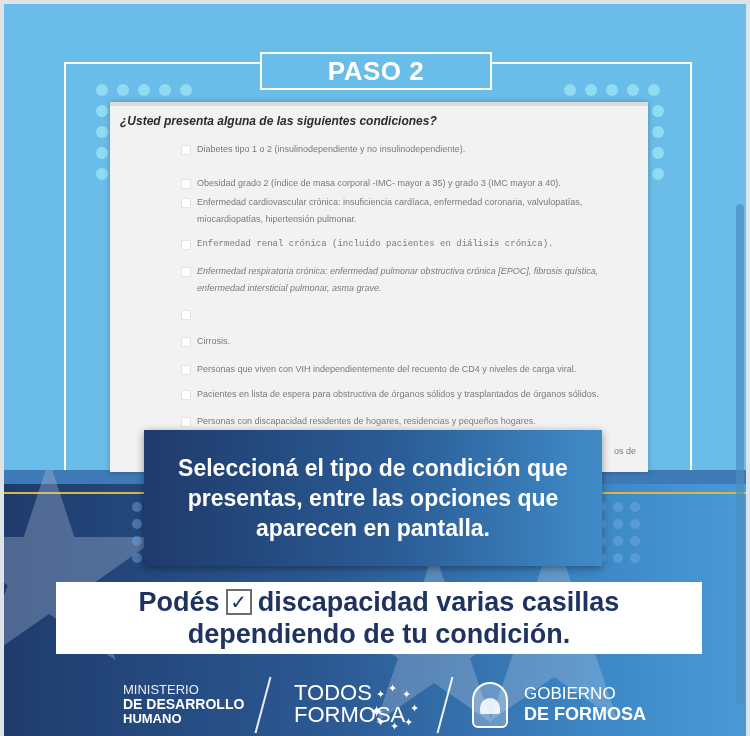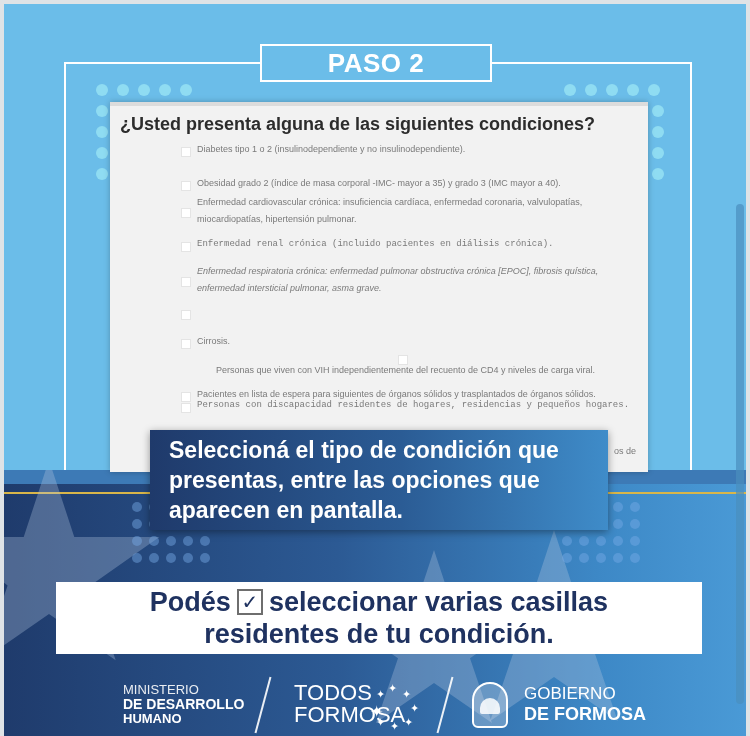--- a/index.html
+++ b/index.html
@@ -4,46 +4,46 @@
 <style>
   * { box-sizing: border-box; margin: 0; padding: 0; }
   html, body { width: 750px; height: 736px; overflow: hidden; background: #dfe3e6; }
   body { font-family: "Liberation Sans", "DejaVu Sans", sans-serif; position: relative; }
 
   .page { position: absolute; left: 4px; top: 4px; width: 742px; height: 732px; background: #6bbde9; overflow: hidden; }
 
   
   .frame { position: absolute; left: 60px; top: 58px; width: 628px; height: 420px; border: 2px solid #ffffff; border-bottom: none; }
 
-  .step-badge { position: absolute; left: 256px; top: 40px; width: 232px; height: 38px; background: #6bbde9; border: 2px solid #ffffff; display: flex; align-items: center; justify-content: center; color: #ffffff; font-weight: bold; font-size: 26px; letter-spacing: 0.5px; z-index: 3; }
+  .step-badge { position: absolute; left: 256px; top: 48px; width: 232px; height: 38px; background: #6bbde9; border: 2px solid #ffffff; display: flex; align-items: center; justify-content: center; color: #ffffff; font-weight: bold; font-size: 26px; letter-spacing: 0.5px; z-index: 3; }
 
   .dots { position: absolute; display: grid; gap: 9px; z-index: 1; }
   .dot { width: 12px; height: 12px; border-radius: 50%; background: #8fdcf2; }
   .dots-row { grid-auto-flow: column; }
 
   .scroll-track { position: absolute; right: 2px; top: 200px; width: 8px; height: 500px; background: #4a8fbe; border-radius: 4px; opacity: 0.7; z-index: 2; }
 
   
   .form-card { position: absolute; left: 106px; top: 98px; width: 538px; height: 370px; background: #f2f2f2; box-shadow: 0 0 6px rgba(0,0,0,0.25); border-top: 4px solid #dcdcdc; z-index: 2; overflow: hidden; }
-  .form-title { position: absolute; left: 10px; top: 8px; font-size: 18px; font-weight: bold; color: #2c2c2c; }
-  .opt { position: absolute; left: 40px; display: flex; align-items: center; width: 480px; padding-left: 31px; }
+  .form-title { position: absolute; left: 10px; top: 8px; font-size: 12px; font-weight: bold; color: #2c2c2c; font-style: italic; }
+  .opt { position: absolute; left: 40px; display: flex; align-items: flex-start; width: 480px; padding-left: 31px; }
   .cbox { width: 10px; height: 10px; background: #ffffff; border: 1px solid #e4e4e4; margin-right: 6px; margin-top: 1px; flex-shrink: 0; }
   .opt-text { font-size: 9px; color: #7a7a7a; line-height: 17px; margin-top: -3px; }
 
   
   .band { position: absolute; left: 0; top: 466px; width: 742px; height: 270px; background: linear-gradient(90deg, #1f3b6c 0%, #2c5a94 45%, #3d88c6 80%, #4a9ad6 100%); overflow: hidden; z-index: 1; }
   .band-top-strip { position: absolute; left: 0; top: 0; width: 100%; height: 14px; background: #3d7ab6; }
   .gold-line { position: absolute; left: 0; top: 22px; width: 100%; height: 2px; background: #d8b64a; }
   .star { position: absolute; background: rgba(180,200,225,0.32); clip-path: polygon(50% 0%, 61% 35%, 98% 35%, 68% 57%, 79% 91%, 50% 70%, 21% 91%, 32% 57%, 2% 35%, 39% 35%); }
 
   .band-dots { position: absolute; display: grid; gap: 7px; grid-template-columns: repeat(5, 10px); }
   .band-dots .bd { width: 10px; height: 10px; border-radius: 50%; background: rgba(120,170,230,0.45); }
 
   
-  .instruction { position: absolute; left: 146px; top: 426px; width: 458px; height: 100px; background: linear-gradient(90deg, #1f3a6b 0%, #2b5c95 55%, #3f8cc9 100%); box-shadow: 0 2px 8px rgba(0,0,0,0.4); z-index: 5; display: flex; align-items: center; justify-content: center; }
+  .instruction { position: absolute; left: 140px; top: 426px; width: 458px; height: 136px; background: linear-gradient(90deg, #1f3a6b 0%, #2b5c95 55%, #3f8cc9 100%); box-shadow: 0 2px 8px rgba(0,0,0,0.4); z-index: 5; display: flex; align-items: center; justify-content: center; text-align: center; }
   .instruction-text { color: #ffffff; font-weight: bold; font-size: 23px; line-height: 30px; width: 420px; }
 
   
   .note { position: absolute; left: 52px; top: 578px; width: 646px; height: 72px; background: #ffffff; z-index: 5; display: flex; flex-direction: column; align-items: center; justify-content: center; text-align: center; }
   .note-line { color: #1f3260; font-weight: bold; font-size: 27px; line-height: 32px; display: flex; align-items: center; }
   .check-glyph { display: inline-flex; align-items: center; justify-content: center; width: 26px; height: 26px; border: 2px solid #6e6e6e; color: #1f3260; font-size: 20px; margin: 0 6px; line-height: 1; }
 
   
   .footer { position: absolute; left: 0; top: 672px; width: 742px; height: 60px; z-index: 6; }
   .logo-text { position: absolute; color: #ffffff; }
@@ -123,29 +123,29 @@
       <span class="cbox"></span>
       <span class="opt-text">Enfermedad respiratoria crónica: enfermedad pulmonar obstructiva crónica [EPOC], fibrosis quística, enfermedad intersticial pulmonar, asma grave.</span>
     </label>
     <label class="opt" style="top:203px;">
       <span class="cbox"></span>
     </label>
     <label class="opt" style="top:230px;">
       <span class="cbox"></span>
       <span class="opt-text">Cirrosis.</span>
     </label>
-    <label class="opt" style="top:248px;flex-direction:column;">
+    <label class="opt" style="top:258px;">
       <span class="cbox"></span>
       <span class="opt-text">Personas que viven con VIH independientemente del recuento de CD4 y niveles de carga viral.</span>
     </label>
     <label class="opt" style="top:283px;">
       <span class="cbox"></span>
-      <span class="opt-text">Pacientes en lista de espera para siguientes de órganos sólidos y trasplantados de órganos sólidos.</span>
-    </label>
-    <label class="opt" style="top:294px;font-family:Liberation Mono, monospace;">
+      <span class="opt-text">Pacientes en lista de espera para obstructiva de órganos sólidos y trasplantados de órganos sólidos.</span>
+    </label>
+    <label class="opt" style="top:310px;">
       <span class="cbox"></span>
       <span class="opt-text">Personas con discapacidad residentes de hogares, residencias y pequeños hogares.</span>
     </label>
     <span class="opt-text" style="position:absolute;left:504px;top:340px;">os de</span>
   </div>
 
   <div class="band">
     <div class="band-top-strip"></div>
     <div class="gold-line"></div>
     <div class="star" style="left:-70px;top:-10px;width:230px;height:220px;"></div>
@@ -198,23 +198,23 @@
   </div>
 
   <div class="instruction">
     <div class="instruction-text">Seleccioná el tipo de condición que presentas, entre las opciones que aparecen en pantalla.</div>
   </div>
 
   <div class="note">
     <div class="note-line">
       <span>Podés</span>
       <span class="check-glyph">✓</span>
-      <span>seleccionar varias casillas</span>
-    </div>
-    <div class="note-line">residentes de tu condición.</div>
+      <span>discapacidad varias casillas</span>
+    </div>
+    <div class="note-line">dependiendo de tu condición.</div>
   </div>
 
   <div class="footer">
     <div class="logo-text min-1">MINISTERIO</div>
     <div class="logo-text min-2">DE DESARROLLO</div>
     <div class="logo-text min-3">HUMANO</div>
 
     <div class="slash" style="left:258px;"></div>
 
     <div class="logo-text todos-1">TODOS</div>

